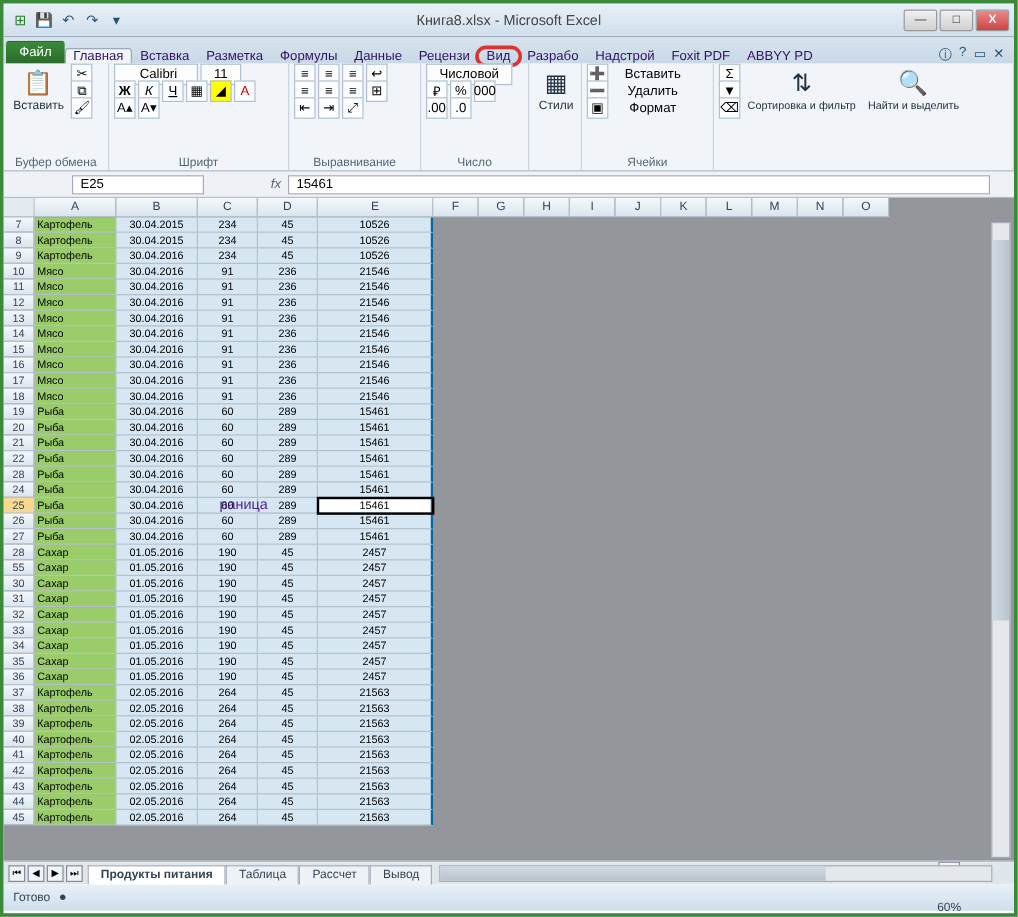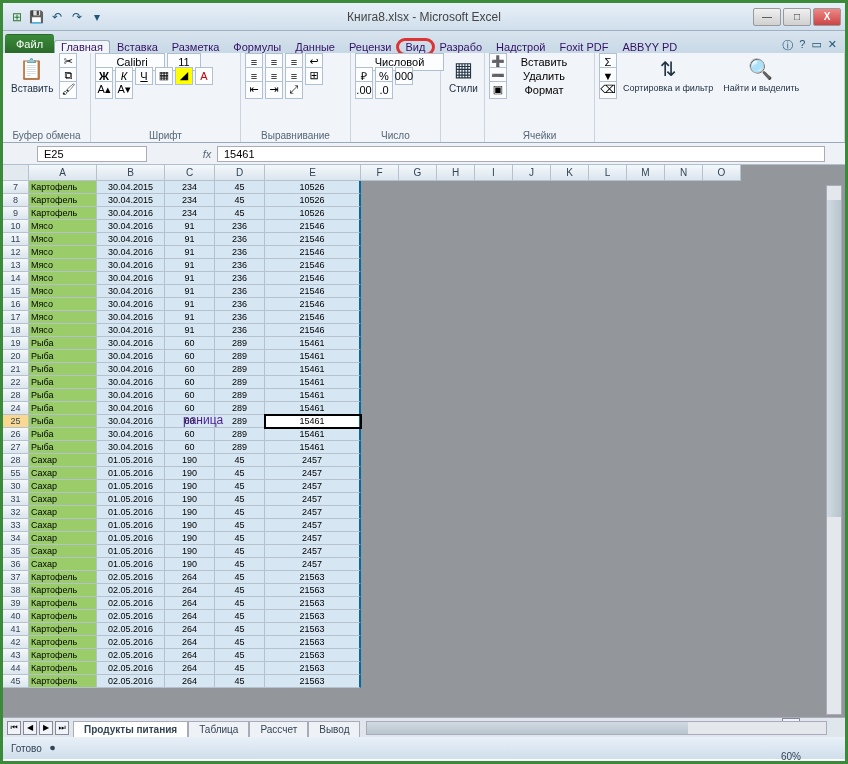--- a/index.html
+++ b/index.html
@@ -22,21 +22,21 @@
 .rgroup { border-right: 1px solid #cad4de; padding: 2px 4px; display: flex; flex-direction: column; position: relative; }
 .rgroup-label { position: absolute; bottom: 1px; left: 0; right: 0; text-align: center; font-size: 10px; color: #567; }
 .rgroup-body { flex: 1; display: flex; gap: 2px; align-items: flex-start; }
 .big-btn { display: flex; flex-direction: column; align-items: center; gap: 2px; padding: 2px 4px; font-size: 10px; color: #234; }
 .big-btn .icn { width: 24px; height: 24px; display: flex; align-items: center; justify-content: center; font-size: 20px; }
 .mini-stack { display: flex; flex-direction: column; gap: 1px; }
 .mini-stack .row { display: flex; gap: 2px; align-items: center; }
 .mini-stack .row > * { width: 18px; height: 18px; display: flex; align-items: center; justify-content: center; font-size: 11px; border: 1px solid #b0c0d0; background: #fbfdff; }
 .font-sel { width: 70px !important; text-align: left; padding-left: 4px; }
 .size-sel { width: 34px !important; }
-.namebox-row { height: 22px; display: flex; align-items: center; border-bottom: 1px solid #b0c0d0; background: #eef2f6; }
+.namebox-row { height: 22px; display: flex; align-items: center; border-bottom: 1px solid #b0c0d0; background: #eef2f6; padding-left: 23px; }
 .namebox { width: 110px; background: #fff; border: 1px solid #aab; margin-left: 34px; padding: 1px 6px; font-size: 11px; }
 .fx-label { width: 20px; text-align: center; font-style: italic; color: #567; }
 .formula-bar { flex: 1; background: #fff; border: 1px solid #aab; padding: 1px 6px; font-size: 11px; margin-right: 20px; }
 .grid-area { position: relative; height: 552px; display: flex; background: #93979b; }
 .col-hdrs { display: flex; height: 16px; }
 .col-hdr { background: linear-gradient(#f4f8fb, #dbe5ee); border-right: 1px solid #b5c2cd; border-bottom: 1px solid #b5c2cd; text-align: center; font-size: 10px; color: #345; height: 16px; line-height: 16px; }
 .corner { width: 26px; height: 16px; background: #e2e9ef; border-right: 1px solid #b5c2cd; border-bottom: 1px solid #b5c2cd; }
 .grid-body { overflow: hidden; }
 .row { display: flex; height: 13px; }
 .row-hdr { width: 26px; background: linear-gradient(#f4f8fb, #dbe5ee); border-right: 1px solid #b5c2cd; border-bottom: 1px solid #b5c2cd; text-align: center; font-size: 9px; color: #345; line-height: 13px; }
@@ -177,21 +177,21 @@
             <span>⤢</span>
           </div>
       </div>
     </div>
     <div class="rgroup-label">Выравнивание</div>
   </div>
   <div class="rgroup" style="width:90px">
     <div class="rgroup-body">
       <div class="mini-stack">
         <div class="row">
-            <span style="width:89px">Числовой</span>
+            <span style="width:72px">Числовой</span>
           </div>
         <div class="row">
             <span>₽</span>
             <span>%</span>
             <span>000</span>
           </div>
         <div class="row">
             <span>.00</span>
             <span>.0</span>
           </div>

